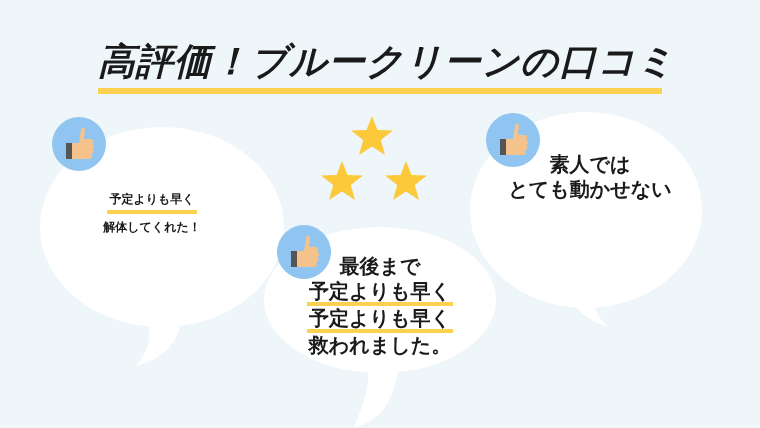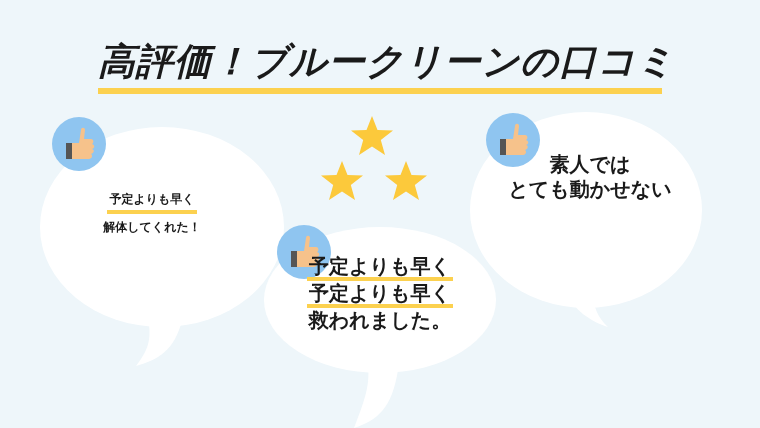--- a/index.html
+++ b/index.html
@@ -132,20 +132,21 @@
     <path d="M20 26 L27 26 L29 13 C29 10 33 10 33 13 L32 22 L39 22 C42 22 42 26 40 27 C43 28 43 31 40 32 C43 33 42 36 39 37 C41 38 40 42 37 42 L20 42 Z" fill="#f6c28b"></path>
   </svg>
 </div>
 
 <div class="bubble-text" style="left:42px; top:186px; width:220px; font-size:12px; line-height:27px;">
   <span class="line"><span class="hl">予定よりも早く</span></span>
   <span class="line">解体してくれた！</span>
 </div>
 
 <div class="bubble-text" style="left:290px; top:254px; width:180px;">
+  <span class="line">最後まで</span>
   <span class="line"><span class="hl">予定よりも早く</span></span>
   <span class="line"><span class="hl">予定よりも早く</span></span>
   <span class="line">救われました。</span>
 </div>
 
 <div class="bubble-text" style="left:500px; top:152px; width:180px;">
   <span class="line">素人では</span>
   <span class="line">とても動かせない</span>
 </div>
 

